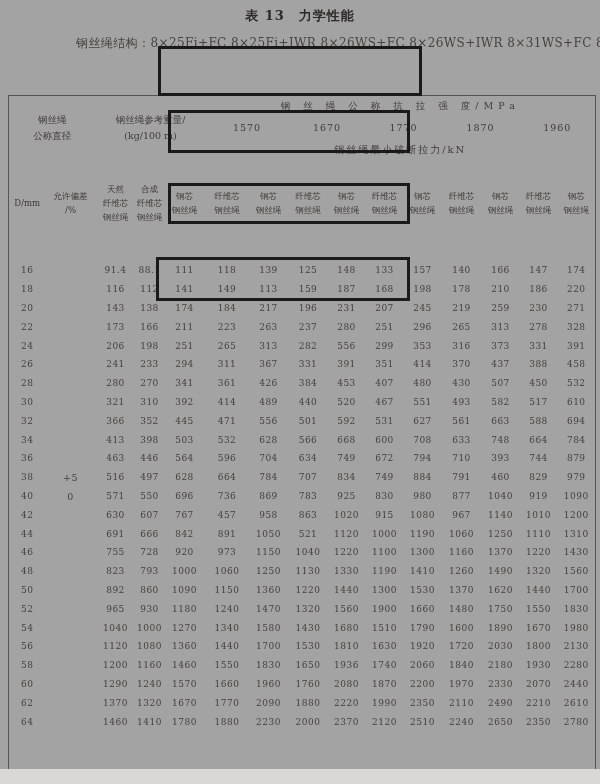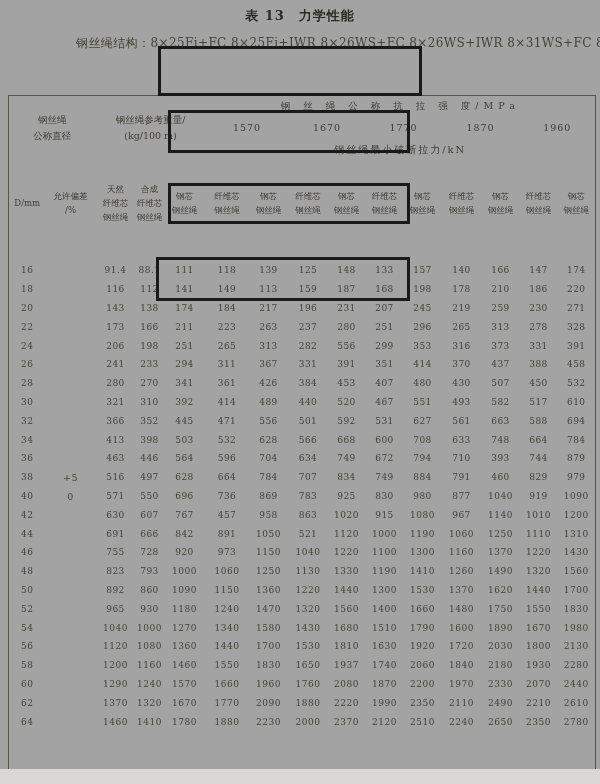--- a/index.html
+++ b/index.html
@@ -434,21 +434,21 @@
         </tr>
         <tr>
           <td>52</td>
           <td>965</td>
           <td>930</td>
           <td>1180</td>
           <td>1240</td>
           <td>1470</td>
           <td>1320</td>
           <td>1560</td>
-          <td>1400</td>
+          <td>1900</td>
           <td>1660</td>
           <td>1480</td>
           <td>1750</td>
           <td>1550</td>
           <td>1830</td>
         </tr>
         <tr>
           <td>54</td>
           <td>1040</td>
           <td>1000</td>
@@ -481,21 +481,21 @@
           <td>2130</td>
         </tr>
         <tr>
           <td>58</td>
           <td>1200</td>
           <td>1160</td>
           <td>1460</td>
           <td>1550</td>
           <td>1830</td>
           <td>1650</td>
-          <td>1937</td>
+          <td>1936</td>
           <td>1740</td>
           <td>2060</td>
           <td>1840</td>
           <td>2180</td>
           <td>1930</td>
           <td>2280</td>
         </tr>
         <tr>
           <td>60</td>
           <td>1290</td>

